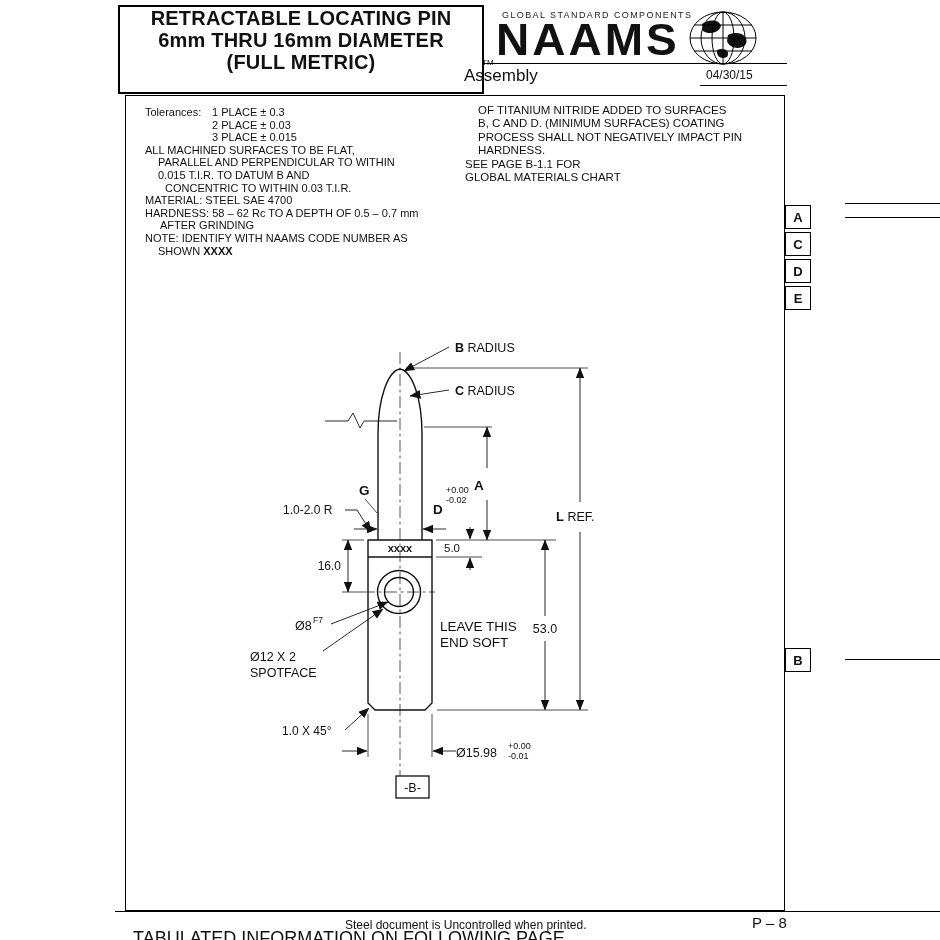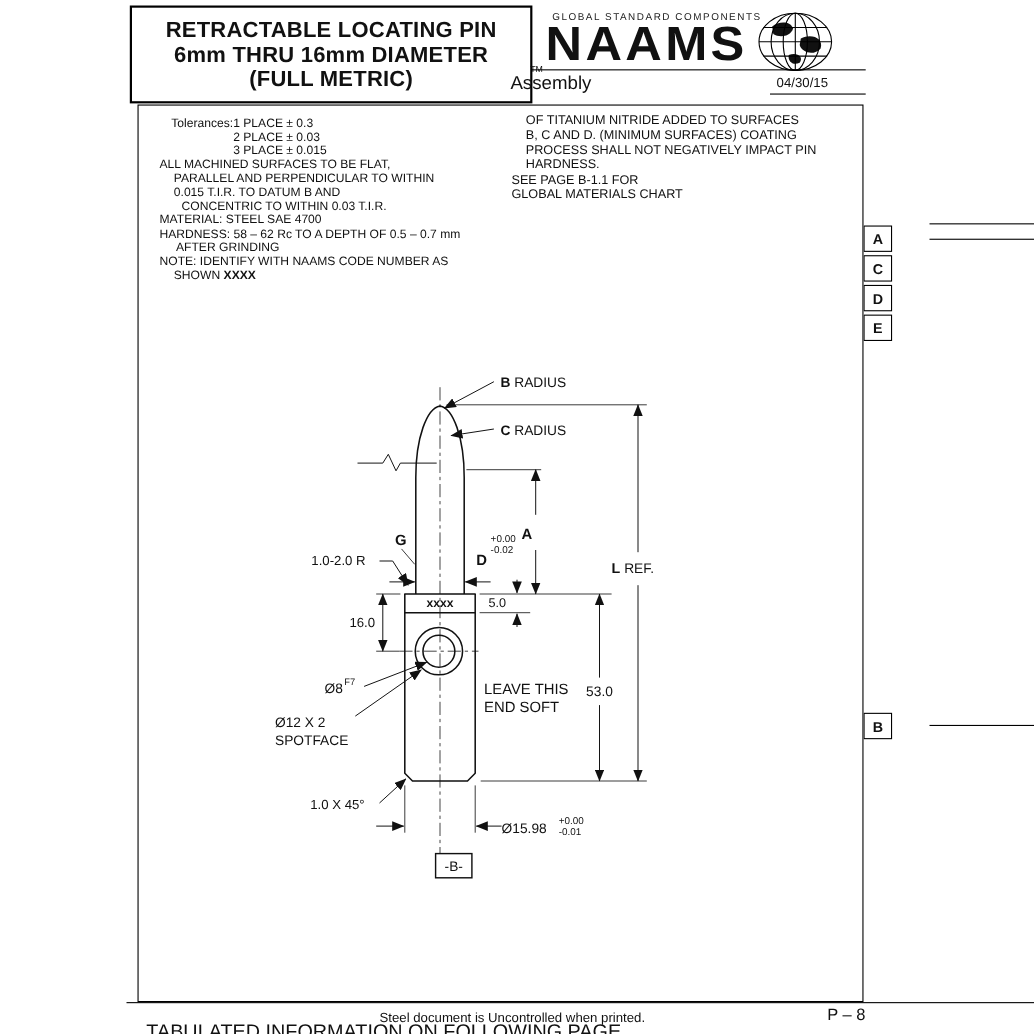--- a/index.html
+++ b/index.html
@@ -2,39 +2,39 @@
 <html><head>
 <meta charset="utf-8">
 <style>
   html,body{margin:0;padding:0;background:#888;}
   .page{position:relative;width:940px;height:940px;background:#ffffff;
         font-family:"Liberation Sans",sans-serif;color:#111;overflow:hidden;
         outline:1px solid #ccc;}
   .abs{position:absolute;}
   
   .title-box{left:118px;top:5px;width:362px;height:85px;border:2.5px solid #000;
-             display:flex;flex-direction:column;justify-content:center;align-items:center;}
+             display:flex;flex-direction:column;justify-content:flex-start;align-items:center;}
   .title-line{font-size:20px;font-weight:bold;line-height:22px;letter-spacing:.2px;white-space:nowrap;}
   .brand-tagline{left:502px;top:10px;font-size:9px;letter-spacing:1.4px;color:#222;white-space:nowrap;}
   .brand-tm{left:482px;top:58px;font-size:8px;}
   .brand-name{left:496px;top:14px;font-size:46px;font-weight:bold;letter-spacing:3px;
               transform:scaleY(.95);transform-origin:top left;white-space:nowrap;}
   .brand-rule{left:483px;top:63px;width:304px;border-top:1.5px solid #000;height:0;}
   .assembly{left:464px;top:66px;font-size:17px;}
   .date{left:706px;top:68px;font-size:12px;}
   .date-rule{left:700px;top:85px;width:87px;border-top:1px solid #000;height:0;}
   
   .main-border{left:125px;top:95px;width:660px;height:816px;border:1.5px solid #000;box-sizing:border-box;}
   .zone-box{width:26px;height:24px;border:1.5px solid #000;box-sizing:border-box;background:#fff;
             display:flex;align-items:center;justify-content:center;font-size:13px;font-weight:bold;}
   .zone-tick{border-top:1px solid #000;height:0;}
   
   .notes-left{left:145px;top:106px;font-size:11px;line-height:12.6px;white-space:nowrap;}
   .notes-right{left:465px;top:104px;font-size:11.5px;line-height:13.4px;white-space:nowrap;}
-  .tol-row{display:flex;text-align:right;}
+  .tol-row{display:flex;}
   .tol-label{width:67px;}
   .pl13{padding-left:13px;} .pl15{padding-left:15px;} .pl20{padding-left:20px;} .pl67{padding-left:67px;}
   .b{font-weight:bold;}
   
   .draw{left:0;top:0;pointer-events:none;}
   svg text{font-family:"Liberation Sans",sans-serif;fill:#111;}
   
   .check1{left:133px;top:875px;font-size:12.5px;white-space:nowrap;}
   .check2{left:133px;top:892px;font-size:18px;white-space:nowrap;margin-top:36px;}
   .footer-rule{left:115px;top:911px;width:825px;border-top:1.5px solid #000;height:0;}

